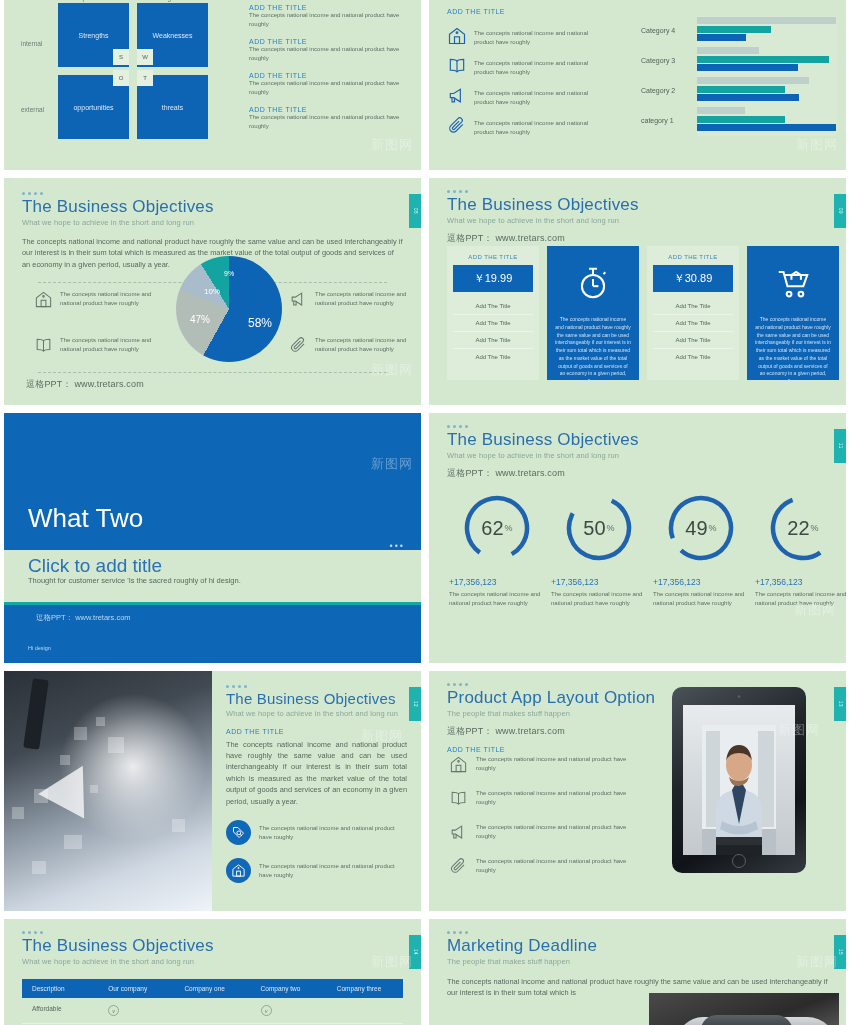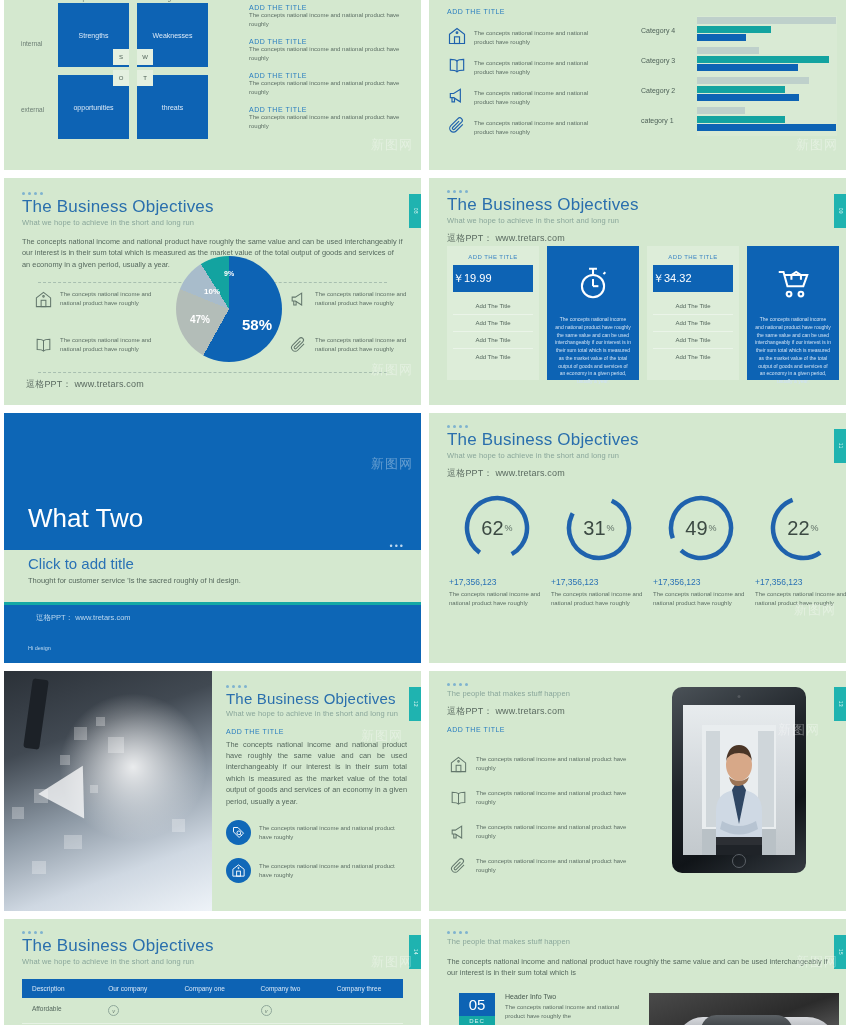--- a/index.html
+++ b/index.html
@@ -73,44 +73,44 @@
 
   
   .s3 { padding:14px 18px; }
   .piewrap { position:absolute; left:172px; top:78px; width:106px; height:106px; }
   .pie { width:106px; height:106px; border-radius:50%;
          background:conic-gradient(
             #0d63b4 0deg 209deg,
             #b3bdb8 209deg 292deg,
             #a8bccb 292deg 328deg,
             #13a3a0 328deg 360deg); }
-  .plabel { position:absolute; color:#fff; font-weight:700;text-align:right; }
+  .plabel { position:absolute; color:#fff; font-weight:400;text-align:right; }
   .pieside { position:absolute; width:118px; }
   .dashline { position:absolute; border-top:1px dashed #a8bfb0; height:0; }
 
   
   .s4 { padding:12px 18px; }
   .pcards { position:absolute; left:18px; top:68px; display:flex; gap:8px; }
   .pcard { width:92px; height:134px; }
   .pcard.light { background:rgba(255,255,255,.22); padding:8px 6px; }
   .pcard.dark  { background:#0d63b4; padding:10px 8px; color:#dbe9f7; }
   .pc-h { font-size:6px; color:#3d86c4; text-align:center; letter-spacing:.4px; }
-  .price { background:#0d63b4; color:#fff; font-size:11px;
+  .price { background:#0d63b4; color:#fff; text-align:center; font-size:11px;
            padding:6px 0; margin:5px 0 6px; }
   .pc-li { font-size:6px; color:#54675d; text-align:center; padding:5px 0;
            border-bottom:1px solid rgba(255,255,255,.4); }
   .pc-li:last-child { border-bottom:none; }
   .pc-body { font-size:5px; line-height:1.55; text-align:center; color:#cfe2f5; }
 
   
   .s5 { background:#0d66b6; }
   .s5band { position:absolute; left:0; right:0; top:137px; height:52px; background:#d4e8cf; }
   .s5band2 { position:absolute; left:0; right:0; top:189px; height:3px; background:#14a8a5; }
   .parttwo { position:absolute; left:24px; top:90px; font-size:26px; color:#fff; font-weight:300; }
-  .clickto { position:absolute; left:24px; top:142px; font-size:15px; color:#2a72b5; font-weight:300; }
+  .clickto { position:absolute; left:24px; top:142px; font-size:19px; color:#2a72b5; font-weight:300; }
   .thought { position:absolute; left:24px; top:163px; font-size:7.5px; color:#56695e; }
   .s5url { position:absolute; left:32px; top:200px; font-size:7.5px; color:#bdd8ef; }
   .hidesign { position:absolute; left:24px; bottom:12px; font-size:5.5px; color:#bdd8ef; }
   .s5dots { position:absolute; right:16px; top:128px; color:#bdd8ef; font-size:9px; letter-spacing:2px; }
 
   
   .s6 { padding:12px 18px; }
   .donuts { position:absolute; left:20px; top:80px; display:flex; gap:6px; }
   .dcol { width:96px; }
   .ring { width:70px; height:70px; margin:0 auto; position:relative; }
@@ -321,21 +321,21 @@
       </div>
     <div class="stitle">The Business Objectives</div>
     <div class="ssub">What we hope to achieve in the short and long run</div>
     <div class="body-par" style="margin-top:9px">The concepts national income and national product have roughly the same value and can be used interchangeably if our interest is in their sum total which is measured as the market value of the total output of goods and services of an economy in a given period, usually a year.</div>
 
     <div class="dashline" style="left:34px; right:34px; top:104px"></div>
     <div class="dashline" style="left:34px; right:34px; top:194px"></div>
 
     <div class="piewrap">
       <div class="pie"></div>
-      <span class="plabel" style="right:10px; top:60px; font-size:15px">58%</span>
+      <span class="plabel" style="right:10px; top:60px; font-size:12px">58%</span>
       <span class="plabel" style="left:14px; top:58px; font-size:10px">47%</span>
       <span class="plabel" style="left:28px; top:31px; font-size:8px">10%</span>
       <span class="plabel" style="left:48px; top:14px; font-size:7px">9%</span>
     </div>
 
     <div class="pieside" style="left:30px; top:112px; display:flex; gap:7px">
       <span>
         <svg width="19" height="19" viewBox="0 0 24 24" fill="none" stroke="#63776c" stroke-width="1.3">
             <path d="M3 10 12 3l9 7v11H3z"></path>
             <rect x="9" y="13" width="6" height="8"></rect>
@@ -404,21 +404,21 @@
               <path d="M12 14V9.5"></path>
               <path d="M12 14h3.4"></path>
               <path d="M9.5 3h5M12 3v3.5"></path>
               <path d="M18.6 6.4l1.2-1.2"></path>
             </svg>
         </div>
         <div class="pc-body">The concepts national income and national product have roughly the same value and can be used interchangeably if our interest is in their sum total which is measured as the market value of the total output of goods and services of an economy in a given period, usually a year.</div>
       </div>
       <div class="pcard light">
         <div class="pc-h">ADD THE TITLE</div>
-        <div class="price">￥34.32</div>
+        <div class="price">￥30.89</div>
         <div class="pc-li">Add The Title</div>
         <div class="pc-li">Add The Title</div>
         <div class="pc-li">Add The Title</div>
         <div class="pc-li">Add The Title</div>
       </div>
       <div class="pcard dark">
         <div style="text-align:center;margin:8px 0 10px">
           <svg width="38" height="38" viewBox="0 0 24 24" fill="none" stroke="#ffffff" stroke-width="1.3">
               <path d="M3 5h3l2.5 9h10L21 7H7"></path>
               <circle cx="9.5" cy="19" r="1.5"></circle>
@@ -470,21 +470,21 @@
         </div>
         <div class="dplus">+17,356,123</div>
         <div class="dtx">The concepts national income and national product have roughly</div>
       </div>
       <div class="dcol">
         <div class="ring">
           <svg width="70" height="70" viewBox="0 0 70 70">
             <circle cx="35" cy="35" r="30" fill="none" stroke="#1f62ad" stroke-width="4.5" stroke-dasharray="143.3 188.5" transform="rotate(-65 35 35)"></circle>
           </svg>
           <div class="rnum">
-              <span>31</span>
+              <span>50</span>
               <small>%</small>
             </div>
         </div>
         <div class="dplus">+17,356,123</div>
         <div class="dtx">The concepts national income and national product have roughly</div>
       </div>
       <div class="dcol">
         <div class="ring">
           <svg width="70" height="70" viewBox="0 0 70 70">
             <circle cx="35" cy="35" r="30" fill="none" stroke="#1f62ad" stroke-width="4.5" stroke-dasharray="173.4 188.5" transform="rotate(160 35 35)"></circle>
@@ -570,20 +570,21 @@
     <div class="wm" style="right:18px; top:56px">新图网</div>
   </div>
 
   <div class="slide s8">
     <div class="dots">
         <i></i>
         <i></i>
         <i></i>
         <i></i>
       </div>
+    <div class="stitle">Product App Layout Option</div>
     <div class="ssub">The people that makes stuff happen</div>
     <div class="url">逗格PPT： www.tretars.com</div>
     <div class="addtitle" style="margin-top:8px">ADD THE TITLE</div>
 
     <div class="s8list">
       <div class="s8row">
         <span>
           <svg width="19" height="19" viewBox="0 0 24 24" fill="none" stroke="#63776c" stroke-width="1.3">
               <path d="M3 10 12 3l9 7v11H3z"></path>
               <rect x="9" y="13" width="6" height="8"></rect>
@@ -686,33 +687,24 @@
     <div class="wm" style="right:8px; top:34px">新图网</div>
   </div>
 
   <div class="slide s10">
     <div class="dots">
         <i></i>
         <i></i>
         <i></i>
         <i></i>
       </div>
+    <div class="stitle">Marketing Deadline</div>
     <div class="ssub">The people that makes stuff happen</div>
     <div class="body-par" style="margin-top:10px">The concepts national income and national product have roughly the same value and can be used interchangeably if our interest is in their sum total which is</div>
 
-    <div class="mdblock">
-      <div class="datechip">
-        <div class="dnum">05</div>
-        <div class="dmon">DEC</div>
-      </div>
-      <div class="mdtx">
-        <div class="mdh">Header Info Two</div>
-        <div class="sm">The concepts national income and national product have roughly the</div>
-      </div>
-    </div>
     <div class="carimg">
       <div class="carbody"></div>
       <div class="carwin"></div>
     </div>
     <div class="pagetab">
         <span>15</span>
       </div>
     <div class="wm" style="right:8px; top:34px">新图网</div>
   </div>
 

